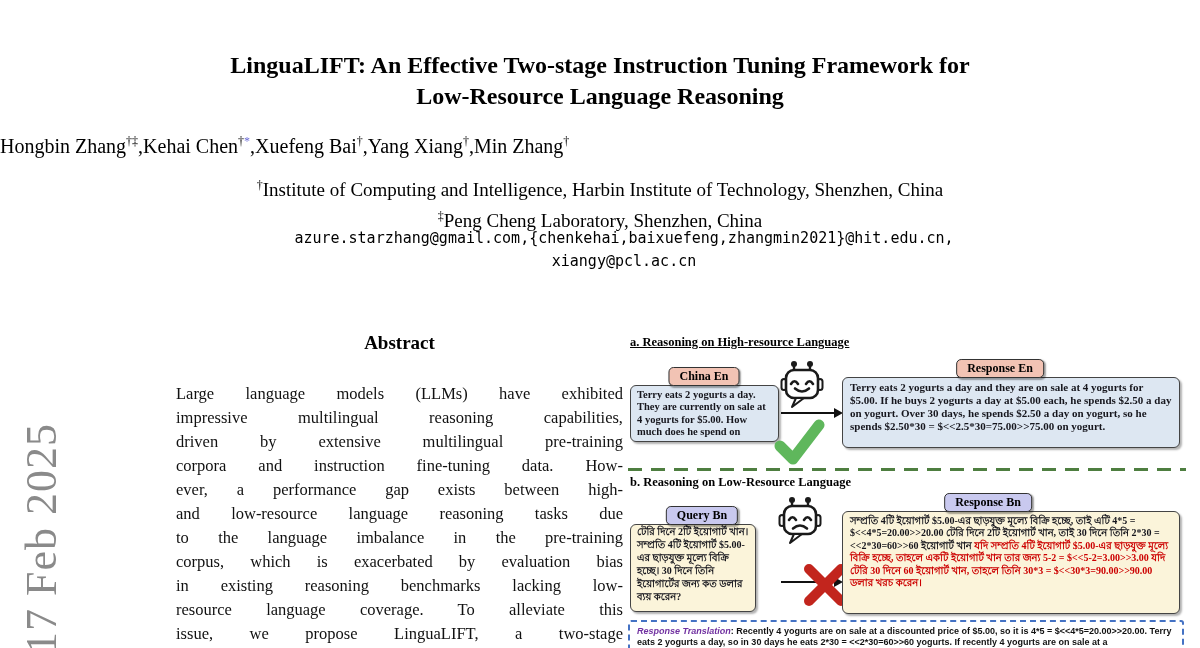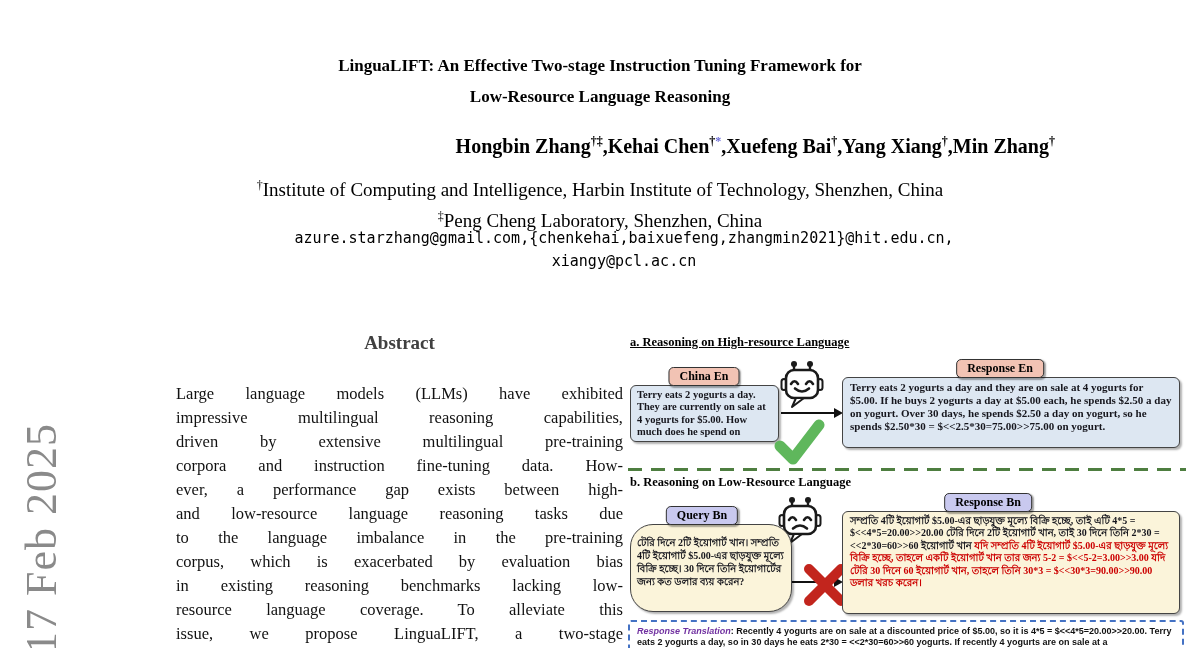--- a/index.html
+++ b/index.html
@@ -11,34 +11,34 @@
   
   .watermark {
     position:absolute; left:16px; top:654px;
     transform:rotate(-90deg); transform-origin:left top;
     font-family:"Liberation Serif", serif; font-size:44px; color:#8a8a8a;
     white-space:nowrap; letter-spacing:1px;
   }
 
   
   .title { position:absolute; top:50px; left:0; width:1200px; text-align:center;
-           font-size:17px; font-weight:bold; line-height:31px; color:#000; }
-  .authors { position:absolute; top:134px; left:0; width:1055px; text-align:right;
-             font-size:20px; font-weight:bold; color:#000; }
+           font-size:24px; font-weight:bold; line-height:31px; color:#000; }
+  .authors { position:absolute; top:134px; left:0; width:1055px; text-align:left;
+             font-size:20px; font-weight:normal; color:#000; }
   .authors sup { font-size:12px; }
   .authors sup.star { color:#6b6bd6; }
   .affil { position:absolute; top:172px; left:0; width:1200px; text-align:center;
            font-size:19px; line-height:26px; color:#000; }
   .affil sup { font-size:12px; }
   .emails { position:absolute; top:227px; left:0; width:1200px; text-align:center;
             font-family:"DejaVu Sans Mono", monospace; font-size:15px; line-height:23px; color:#000;margin-left:24px; }
 
   
   .abs-head { position:absolute; top:332px; left:176px; width:447px; text-align:center;
-              font-size:19px; font-weight:bold; color:#404040; }
+              font-size:19px; font-weight:bold; color:#000000; }
   .abs-body { position:absolute; top:382px; left:176px; width:447px;
               font-size:16.5px; line-height:24px; color:#111; }
   .abs-line { text-align:justify; text-align-last:justify; }
 
   
   .panel-head { position:absolute; font-size:12.5px; font-weight:bold; color:#000; }
   .chip {
     position:absolute; transform:translateX(-50%);
     font-size:12px; font-weight:bold; color:#000; padding:1px 10px;
     border:1.5px solid #333; border-radius:5px; z-index:3; white-space:nowrap;
@@ -48,21 +48,21 @@
   .chip-bn { background:#c9c9ef; }
   .msgbox {
     position:absolute; border:1.5px solid #444; border-radius:6px;
     font-weight:bold; color:#16161d; overflow:hidden; z-index:2;
     box-shadow:2px 2px 2px rgba(0,0,0,0.3); box-sizing:border-box;
   }
   .box-en { background:#dde7f2; }
   .box-bn { background:#fbf4da; }
   .qa-box { left:630px; top:385px; width:149px; height:57px; padding:3px 6px; font-size:10.5px; line-height:12.4px; }
   .ra-box { left:842px; top:377px; width:338px; height:71px; padding:3px 7px; font-size:11px; line-height:13.1px; }
-  .qb-box { left:630px; top:524px; width:162px; height:88px; padding:11px 6px; font-size:10px; line-height:13px;border-radius:23px; }
+  .qb-box { left:630px; top:524px; width:126px; height:88px; padding:0 6px; font-size:10px; line-height:13px; }
   .rb-box { left:842px; top:511px; width:338px; height:103px; padding:3px 7px; font-size:10px; line-height:12.4px; }
   .rb-box .red { color:#cc0000;text-align:right; }
   .qa-chip { left:704px; top:367px; }
   .ra-chip { left:1000px; top:359px; }
   .qb-chip { left:702px; top:506px; }
   .rb-chip { left:988px; top:493px; }
   .pa-head { left:630px; top:335px;text-decoration:underline; }
   .pb-head { left:630px; top:475px; }
 
   .bot { position:absolute; width:46px; height:52px; z-index:1; }

